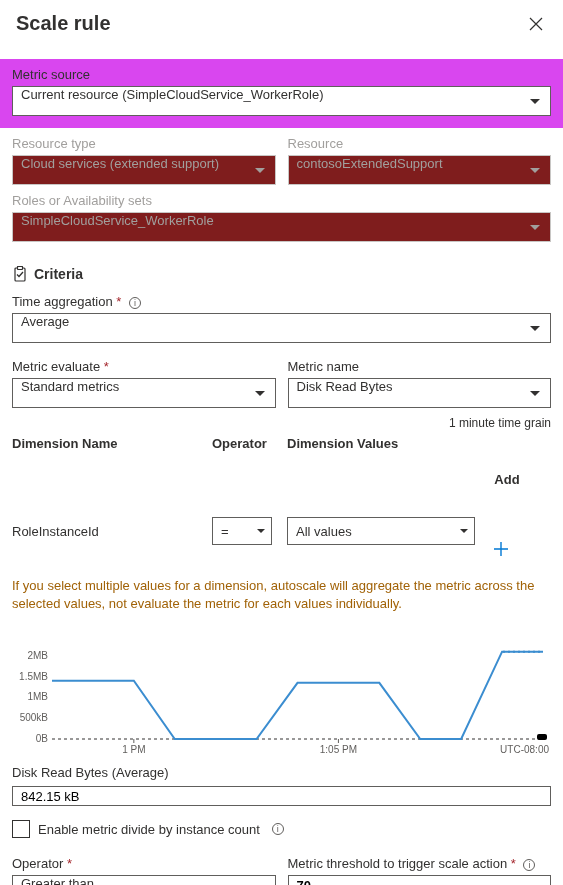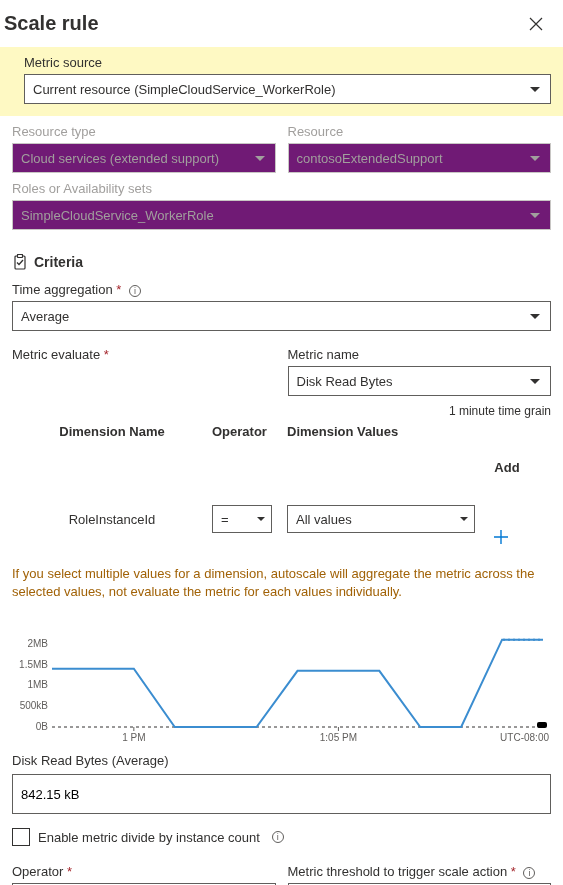--- a/index.html
+++ b/index.html
@@ -1,51 +1,51 @@
 <!DOCTYPE html>
 <html><head>
 <meta charset="utf-8">
 <style>
 * { box-sizing: border-box; margin: 0; padding: 0; }
 body { font-family: "Segoe UI", Arial, sans-serif; font-size: 13px; color: #323130; width: 563px; background: #fff; }
 .panel { padding: 0; }
-.header { display: flex; justify-content: space-between; align-items: center; padding: 12px 16px 8px 4px; }
+.header { display: flex; justify-content: space-between; align-items: center; padding: 12px 16px 8px 16px; }
 .header h1 { font-size: 20px; font-weight: 600; }
 .close-btn { background: none; border: none; font-size: 16px; cursor: pointer; color: #323130; padding: 4px; }
-.section-grey { background: #fef9c3; padding: 8px 12px 12px 24px; margin-top: 4px; }
+.section-grey { background: #d946ef; padding: 8px 12px 12px 12px; margin-top: 16px; }
 .section { padding: 8px 12px; }
 .label { font-size: 13px; color: #323130; margin-bottom: 4px; display: block; }
 .label-disabled { color: #a19f9d; }
 .req { color: #a4262c; }
 .info-icon { display: inline-block; width: 12px; height: 12px; border: 1px solid #605e5c; border-radius: 50%; font-size: 9px; text-align: center; line-height: 11px; color: #605e5c; margin-left: 4px; }
-.select { width: 100%; height: 30px; border: 1px solid #605e5c; background: #fff; padding: 0 26px 0 8px; font-size: 13px; position: relative; display: flex; align-items: center; cursor: pointer; }
+.select { width: 100%; height: 30px; border: 1px solid #605e5c; background: #fff; padding: 0 26px 0 8px; font-size: 13px; position: relative; display: flex; cursor: pointer; }
 .select::after { content: ""; position: absolute; right: 10px; top: 12px; border-left: 5px solid transparent; border-right: 5px solid transparent; border-top: 5px solid #323130; }
-.select-disabled { border: 1px solid #c8c6c4; background: #701a75; color: #a19f9d; cursor: default; }
+.select-disabled { border: 1px solid #c8c6c4; background: #7f1d1d; color: #a19f9d; cursor: default; }
 .select-disabled::after { border-top-color: #a19f9d; }
 .row-2 { display: flex; gap: 12px; }
 .col { flex: 1; }
 .criteria-header { display: flex; align-items: center; gap: 6px; padding: 16px 12px 4px 12px; }
 .criteria-header h2 { font-size: 14px; font-weight: 600; }
 .clipboard-icon { width: 16px; height: 16px; }
 .table-head { display: flex; padding: 4px 12px; font-size: 13px; font-weight: 600; color: #323130; }
 .table-row { display: flex; padding: 8px 12px; align-items: center; }
-.col-dim { flex: 0 0 200px; text-align: center; }
+.col-dim { flex: 0 0 200px; }
 .col-op { flex: 0 0 75px; }
 .col-val { flex: 0 0 200px; }
 .col-add { flex: 0 0 40px; text-align: center; margin-top: 36px; }
 .sel-small { width: 60px; height: 28px; border: 1px solid #605e5c; background: #fff; font-size: 13px; position: relative; display: flex; align-items: center; padding: 0 20px 0 8px; cursor: pointer; }
 .sel-small::after { content: ""; position: absolute; right: 6px; top: 11px; border-left: 4px solid transparent; border-right: 4px solid transparent; border-top: 4px solid #323130; }
 .sel-med { width: 188px; height: 28px; border: 1px solid #605e5c; background: #fff; font-size: 13px; position: relative; display: flex; align-items: center; padding: 0 20px 0 8px; cursor: pointer; }
 .sel-med::after { content: ""; position: absolute; right: 6px; top: 11px; border-left: 4px solid transparent; border-right: 4px solid transparent; border-top: 4px solid #323130; }
 .plus-btn { width: 28px; height: 28px; border: none; background: none; color: #0078d4; font-size: 20px; cursor: pointer; display: flex; align-items: center; justify-content: center; }
 .time-grain { text-align: right; font-size: 12px; color: #323130; padding: 0 12px 2px 0; }
 .note { padding: 6px 12px 8px 12px; font-size: 13px; color: #a16207; line-height: 1.4; }
 .chart { margin: 8px 12px 4px 12px; }
 .metric-label { font-size: 13px; padding: 2px 12px; }
-.textbox { width: calc(100% - 24px); margin: 4px 12px; height: 40px; border: 1px solid #605e5c; padding: 0 8px; font-size: 13px; }
+.textbox { width: calc(100% - 24px); margin: 4px 12px; height: 20px; border: 1px solid #605e5c; padding: 0 8px; font-size: 13px; }
 .check-row { display: flex; align-items: center; gap: 8px; padding: 10px 12px; }
 .checkbox { width: 18px; height: 18px; border: 1px solid #323130; background: #fff; cursor: pointer; }
 .unit-hint { text-align: right; font-size: 12px; padding: 0 14px 6px 0; color: #323130; text-decoration: underline; }
 .hr { border: none; border-top: 1px solid #edebe9; margin: 6px 0; }
 .footer { padding: 10px 12px 16px 12px; }
 .add-btn { background: #0078d4; color: #fff; border: none; padding: 6px 28px; font-size: 13px; font-weight: 600; cursor: pointer; }
 svg { display: block; }
 </style>
 </head>
 <body>
@@ -108,20 +108,23 @@
     <div class="select">
       <span>Average</span>
     </div>
   </div>
 
   <div class="section row-2">
     <div class="col">
       <span class="label">
         <span>Metric evaluate</span> <span class="req">*</span>
       </span>
+      <div class="select">
+        <span>Standard metrics</span>
+      </div>
     </div>
     <div class="col">
       <span class="label">Metric name</span>
       <div class="select">
         <span>Disk Read Bytes</span>
       </div>
     </div>
   </div>
 
   <div class="time-grain">1 minute time grain</div>

